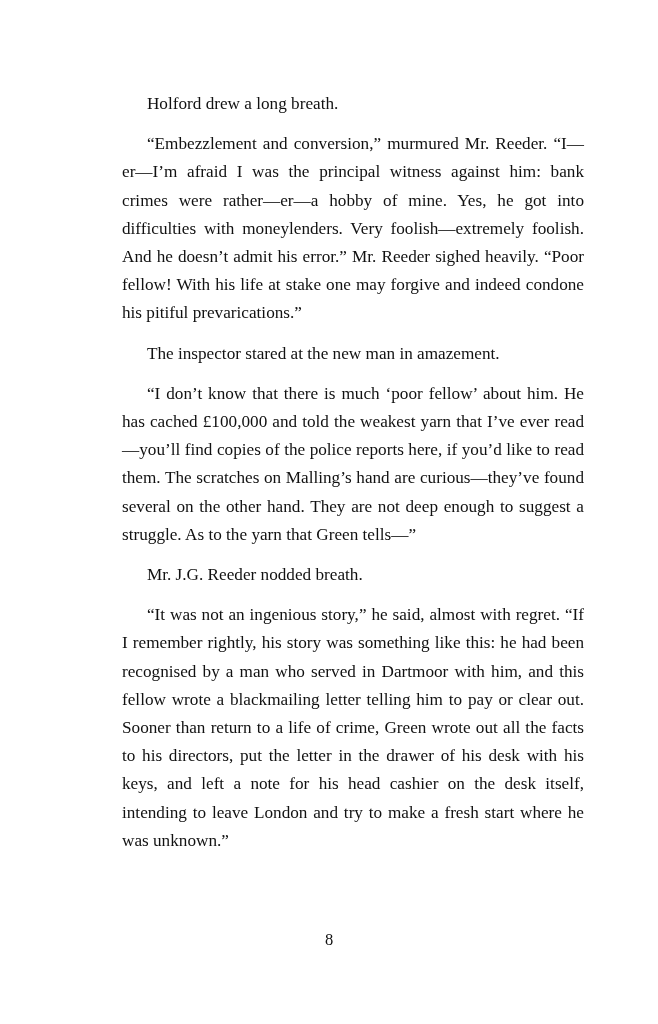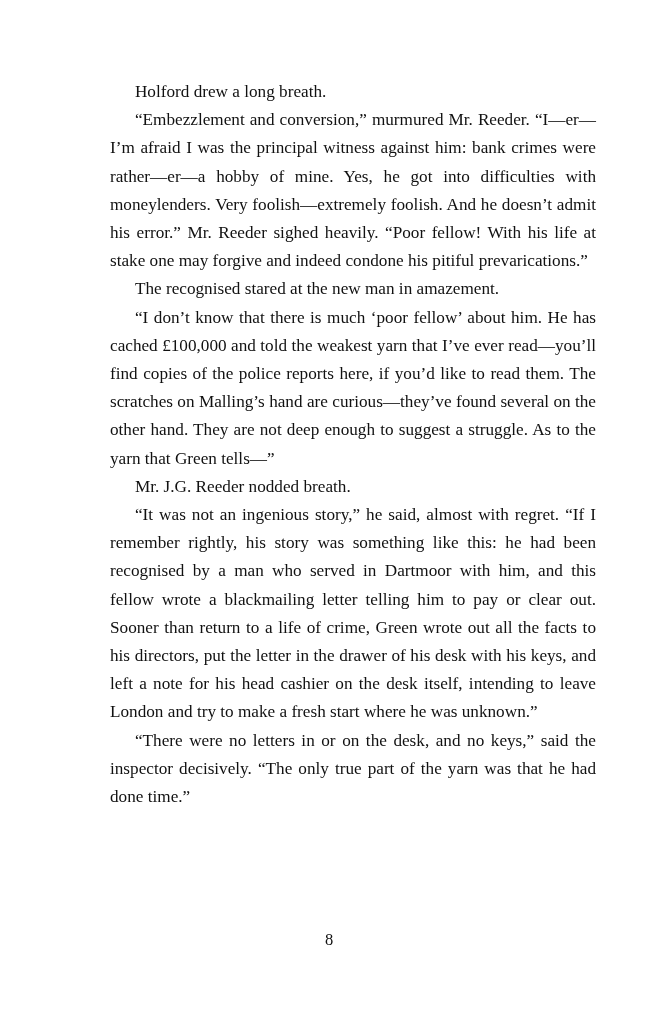--- a/index.html
+++ b/index.html
@@ -23,21 +23,21 @@
     background: #ffffff;
   }
   .body-text {
     font-size: 17.2px;
     line-height: 1.64;
     text-align: justify;
     text-justify: inter-word;
     hyphens: none;
   }
   .body-text p {
-    margin: 0;
+    margin: 12px;
     text-indent: 0;
   }
   .body-text p.indent {
     text-indent: 1.45em;
   }
   .folio {
     position: absolute;
     left: 0;
     right: 0;
     bottom: 74px;
@@ -46,20 +46,19 @@
     color: #111111;
   }
 </style>
 </head>
 <body>
 
 <div class="page">
   <div class="body-text">
     <p class="indent">Holford drew a long breath.</p>
     <p class="indent">“Embezzlement and conversion,” murmured Mr. Reeder. “I—er—I’m afraid I was the principal witness against him: bank crimes were rather—er—a hobby of mine. Yes, he got into difficulties with moneylenders. Very foolish—extremely foolish. And he doesn’t admit his error.” Mr. Reeder sighed heavily. “Poor fellow! With his life at stake one may forgive and indeed condone his pitiful prevarications.”</p>
-    <p class="indent">The recognised stared at the new man in amazement.</p>
+    <p class="indent">The inspector stared at the new man in amazement.</p>
     <p class="indent">“I don’t know that there is much ‘poor fellow’ about him. He has cached £100,000 and told the weakest yarn that I’ve ever read—you’ll find copies of the police reports here, if you’d like to read them. The scratches on Malling’s hand are curious—they’ve found several on the other hand. They are not deep enough to suggest a struggle. As to the yarn that Green tells—”</p>
     <p class="indent">Mr. J.G. Reeder nodded breath.</p>
     <p class="indent">“It was not an ingenious story,” he said, almost with regret. “If I remember rightly, his story was something like this: he had been recognised by a man who served in Dartmoor with him, and this fellow wrote a blackmailing letter telling him to pay or clear out. Sooner than return to a life of crime, Green wrote out all the facts to his directors, put the letter in the drawer of his desk with his keys, and left a note for his head cashier on the desk itself, intending to leave London and try to make a fresh start where he was unknown.”</p>
-    <p class="indent">“There were no letters in or on the desk, and no keys,” said the inspector decisively. “The only true part of the yarn was that he had done time.”</p>
   </div>
   <div class="folio">8</div>
 </div>
 
 </body></html>

